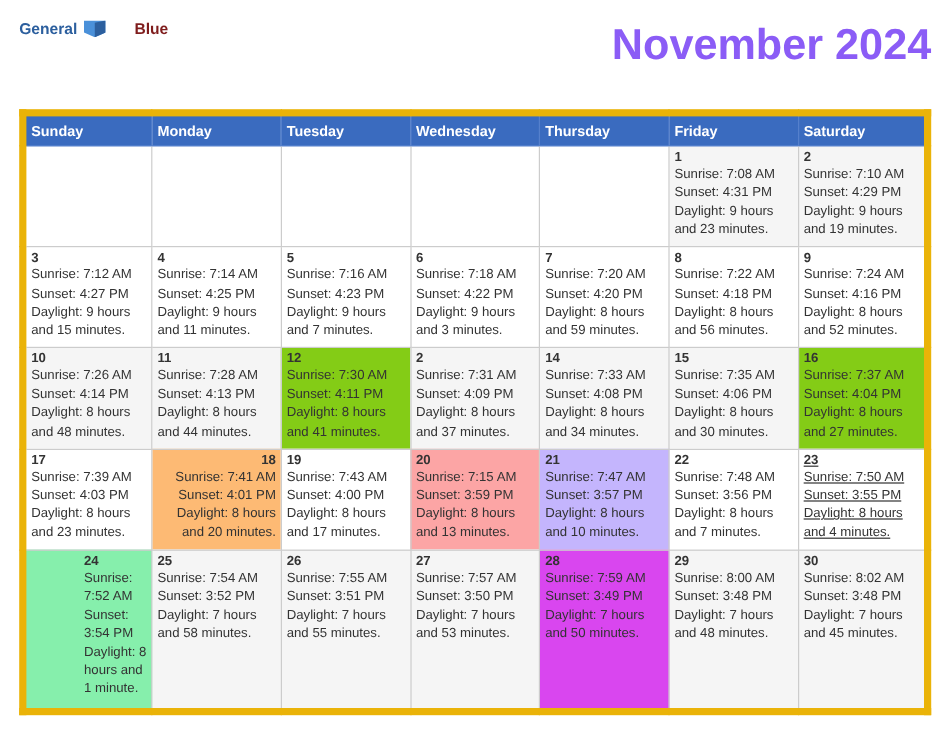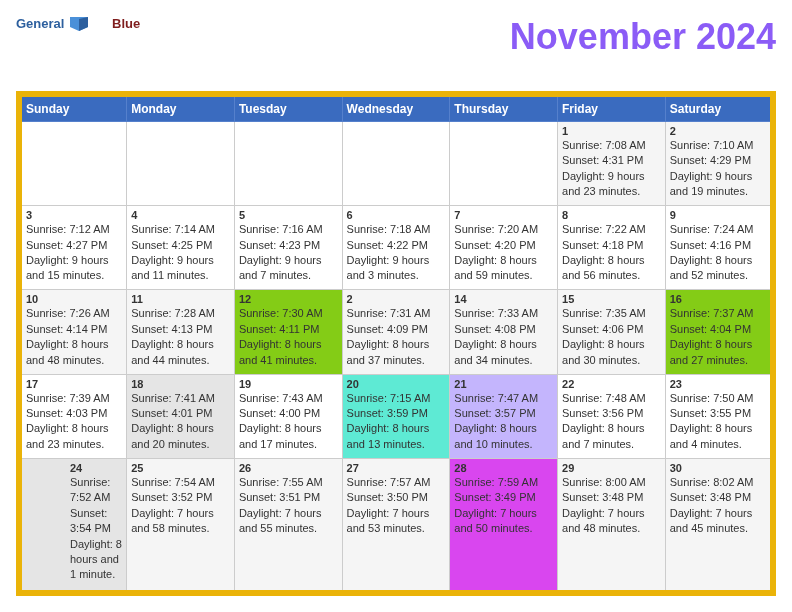--- a/index.html
+++ b/index.html
@@ -248,65 +248,65 @@
           </td>
         </tr>
         <tr>
           <td style="background: rgb(255, 255, 255);">
             <span class="day-num">17</span>
             <div class="day-info">Sunrise: 7:39 AM
 Sunset: 4:03 PM
 Daylight: 8 hours
 and 23 minutes.</div>
           </td>
-          <td style="background: #e5e5e5;">
+          <td style="background: #fdba74; text-align: right;">
             <span class="day-num">18</span>
             <div class="day-info">Sunrise: 7:41 AM
 Sunset: 4:01 PM
 Daylight: 8 hours
 and 20 minutes.</div>
           </td>
           <td style="background: rgb(255, 255, 255);">
             <span class="day-num">19</span>
             <div class="day-info">Sunrise: 7:43 AM
 Sunset: 4:00 PM
 Daylight: 8 hours
 and 17 minutes.</div>
           </td>
-          <td style="background: #5eead4;">
+          <td style="background: #fca5a5;">
             <span class="day-num">20</span>
             <div class="day-info">Sunrise: 7:15 AM
 Sunset: 3:59 PM
 Daylight: 8 hours
 and 13 minutes.</div>
           </td>
           <td style="background: #c4b5fd;">
             <span class="day-num">21</span>
             <div class="day-info">Sunrise: 7:47 AM
 Sunset: 3:57 PM
 Daylight: 8 hours
 and 10 minutes.</div>
           </td>
           <td style="background: rgb(255, 255, 255);">
             <span class="day-num">22</span>
             <div class="day-info">Sunrise: 7:48 AM
 Sunset: 3:56 PM
 Daylight: 8 hours
 and 7 minutes.</div>
           </td>
-          <td style="background: rgb(255, 255, 255);">
+          <td style="background: rgb(255, 255, 255); text-decoration: underline;">
             <span class="day-num">23</span>
             <div class="day-info">Sunrise: 7:50 AM
 Sunset: 3:55 PM
 Daylight: 8 hours
 and 4 minutes.</div>
           </td>
         </tr>
         <tr>
-          <td style="background: #e5e5e5; padding-left: 48px;">
+          <td style="background: #86efac; padding-left: 48px;">
             <span class="day-num">24</span>
             <div class="day-info">Sunrise: 7:52 AM
 Sunset: 3:54 PM
 Daylight: 8 hours
 and 1 minute.</div>
           </td>
           <td style="background: rgb(245, 245, 245);">
             <span class="day-num">25</span>
             <div class="day-info">Sunrise: 7:54 AM
 Sunset: 3:52 PM

